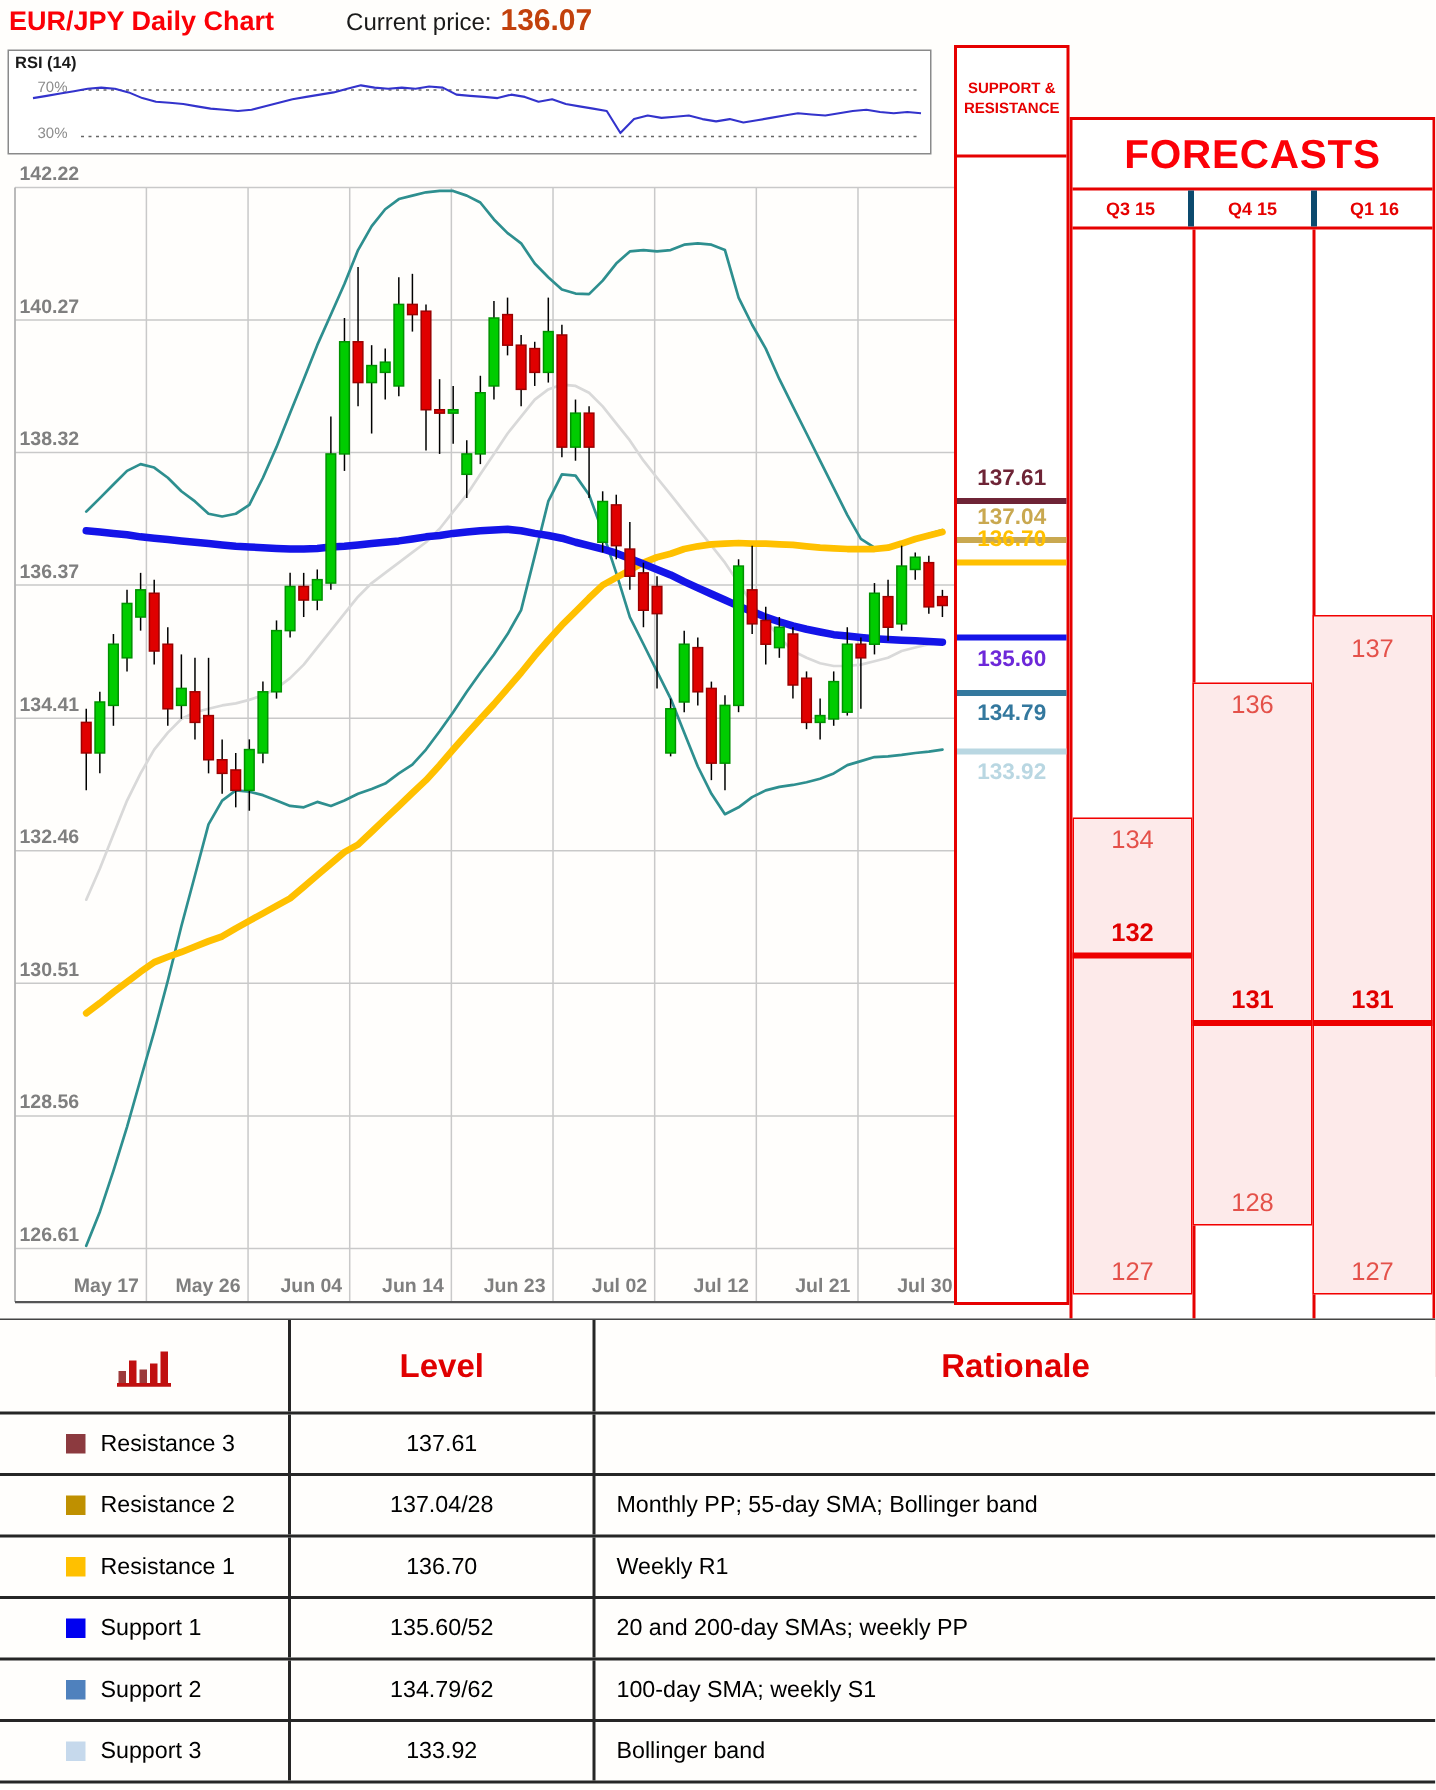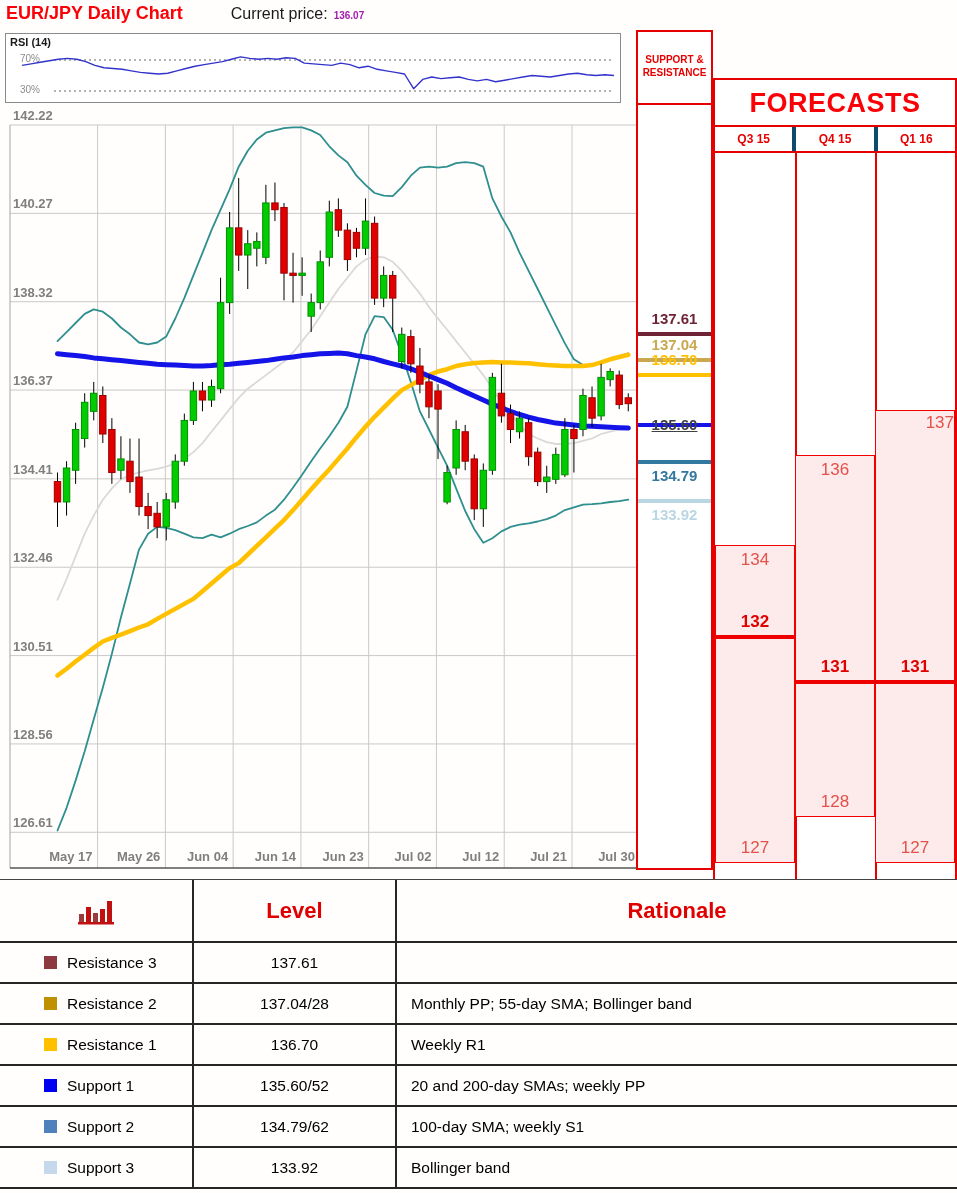--- a/index.html
+++ b/index.html
@@ -1,25 +1,25 @@
 <!DOCTYPE html>
 <html><head>
 <meta charset="utf-8">
 <style>
   html,body{margin:0;padding:0;background:#ffffff;}
   .page{position:relative;width:957px;height:1193px;background:#fffefc;font-family:"Liberation Sans",sans-serif;overflow:hidden;}
   
   .header{position:absolute;left:6px;top:3px;display:flex;align-items:baseline;}
   .title{color:#fb0007;font-size:18px;font-weight:bold;}
   .cp-label{margin-left:48px;color:#1a1a1a;font-size:16px;}
-  .cp-value{margin-left:6px;color:#a21caf;font-size:10px;font-weight:bold;}
+  .cp-value{margin-left:6px;color:#c2410c;font-size:20px;font-weight:bold;}
   
   .rsi-panel{position:absolute;left:5px;top:33px;width:614px;height:68px;border:1px solid #8a8a8a;background:#fff;}
   .rsi-label{position:absolute;left:4px;top:2px;font-size:11px;font-weight:bold;color:#1a1a1a;}
-  .rsi-tick{position:absolute;width:30px;text-align:left;font-size:10px;color:#8c8c8c;}
+  .rsi-tick{position:absolute;width:30px;text-align:center;font-size:10px;color:#8c8c8c;}
   .rsi-70{left:14px;top:19px;}
   .rsi-30{left:14px;top:50px;}
   #rsi-svg{position:absolute;left:0;top:0;}
   
   #chart-svg{position:absolute;left:0;top:110px;}
   .tick{fill:#7f7f7f;font-size:13px;font-weight:bold;font-family:"Liberation Sans",sans-serif;}
   
   .sr-col{position:absolute;left:636px;top:30px;width:77px;height:840px;border:2px solid #e60000;box-sizing:border-box;background:#fff;}
   .sr-head{height:71px;border-bottom:2px solid #e60000;box-sizing:content-box;color:#e60000;font-size:10px;font-weight:bold;text-align:center;padding-top:21px;line-height:1.3;box-sizing:border-box;height:73px;}
   .sr-body{position:absolute;left:0;right:0;top:73px;bottom:0;}
@@ -378,21 +378,21 @@
   <div class="sr-col">
     <div class="sr-head">SUPPORT &amp; RESISTANCE</div>
     <div class="sr-body" id="sr-body">
         <div class="sr-line" style="top: 226.879px; background: rgb(110, 36, 54);"></div>
         <div class="sr-lab" style="top: 203.879px; color: rgb(110, 36, 54);">137.61</div>
         <div class="sr-line" style="top: 252.706px; background: rgb(201, 168, 80);"></div>
         <div class="sr-lab" style="top: 229.706px; color: rgb(201, 168, 80);">137.04</div>
         <div class="sr-line" style="top: 268.111px; background: rgb(255, 192, 0);"></div>
         <div class="sr-lab" style="top: 245.111px; color: rgb(255, 192, 0);">136.70</div>
         <div class="sr-line" style="top: 317.952px; background: rgb(20, 20, 232);"></div>
-        <div class="sr-lab" style="top: 310px; color: #404040; text-decoration: underline;">135.60</div>
+        <div class="sr-lab" style="top: 325px; color: #6d28d9;">135.60</div>
         <div class="sr-line" style="top: 354.653px; background: rgb(51, 120, 158);"></div>
         <div class="sr-lab" style="top: 360.653px; color: rgb(51, 120, 158);">134.79</div>
         <div class="sr-line" style="top: 394.073px; background: rgb(185, 215, 226);"></div>
         <div class="sr-lab" style="top: 400.073px; color: rgb(185, 215, 226);">133.92</div>
       </div>
   </div>
 
   <div class="fc">
     <div class="fc-title">FORECASTS</div>
     <div class="fc-heads">
@@ -410,21 +410,21 @@
           <div class="fc-lab" style="top: 290.17px;">127</div>
         </div>
         <div class="fc-box" style="left: 80px; width: 80px; top: 301.828px; height: 362.48px;">
           <div class="fc-central" style="top: 224.55px;"></div>
           <div class="fc-lab" style="top: 3px;">136</div>
           <div class="fc-lab bold" style="top: 200.55px;">131</div>
           <div class="fc-lab" style="top: 335.48px;">128</div>
         </div>
         <div class="fc-box" style="left: 160px; width: 80px; top: 256.518px; height: 453.1px;">
           <div class="fc-central" style="top: 269.86px;"></div>
-          <div class="fc-lab" style="top: 1px; text-align: right;">137</div>
+          <div class="fc-lab" style="top: 11px;">137</div>
           <div class="fc-lab bold" style="top: 245.86px;">131</div>
           <div class="fc-lab" style="top: 426.1px;">127</div>
         </div>
       </div>
   </div>
 
   <div class="bt">
     <div class="bt-row bt-header">
       <div class="bt-c1 bt-c1h">
         <svg width="40" height="32" viewBox="0 0 40 32">

